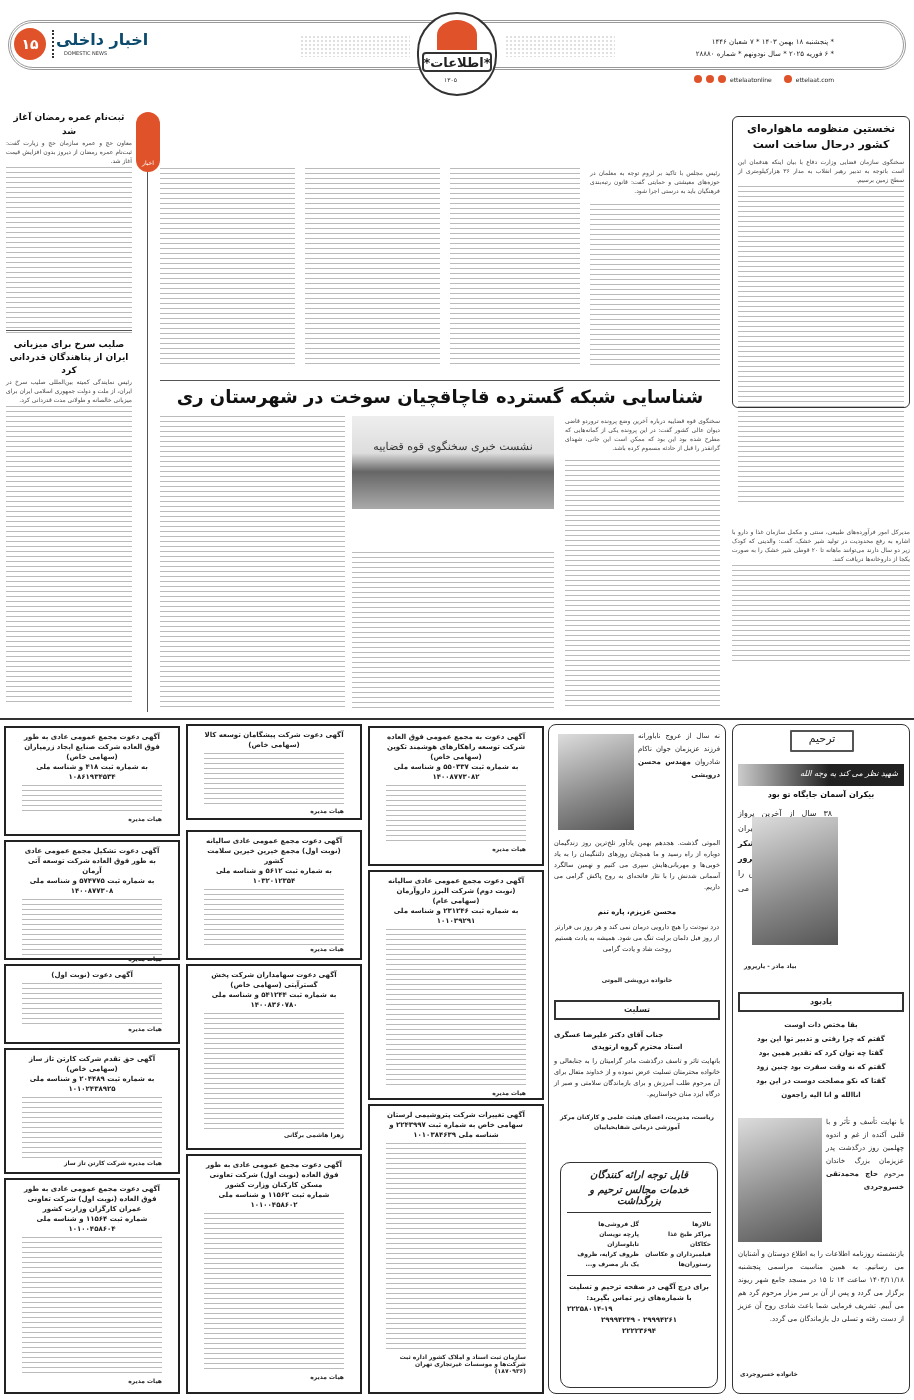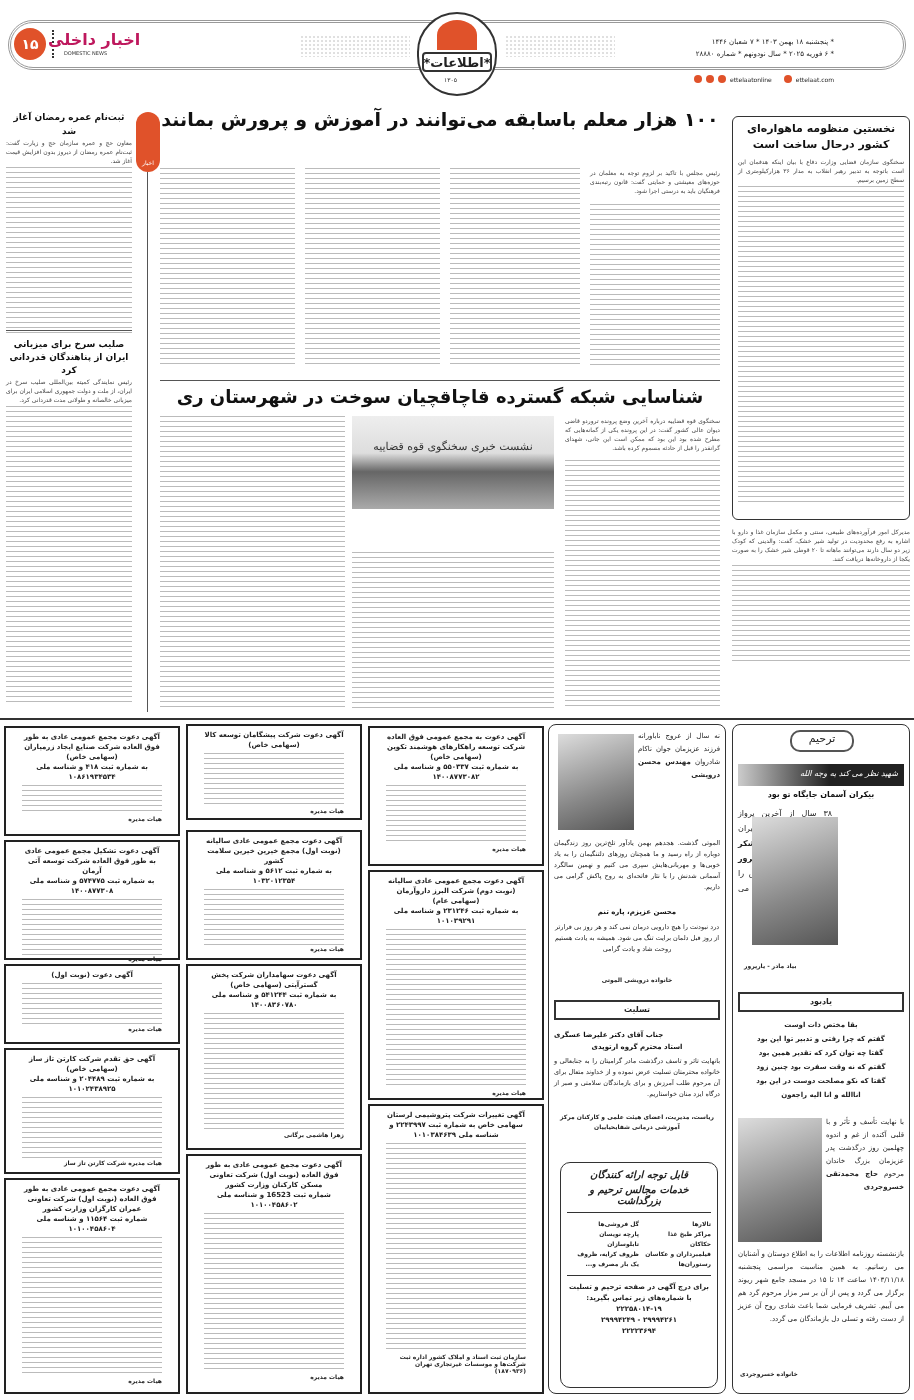--- a/index.html
+++ b/index.html
@@ -3,21 +3,21 @@
 <meta charset="utf-8">
 <style>
 *{box-sizing:border-box;margin:0;padding:0}
 body{width:914px;height:1400px;background:#fff;font-family:"DejaVu Sans",sans-serif;color:#222;overflow:hidden;position:relative;direction:rtl}
 .abs{position:absolute}
 .txt{font-size:6px;line-height:9px;color:#444;text-align:justify}
 .fill{background:repeating-linear-gradient(to bottom,#bbb 0,#bbb 1px,transparent 1px,transparent 5px)}
 
 #masthead{left:8px;top:20px;width:898px;height:50px;border:3px double #999;border-radius:26px}
 #page-num{left:14px;top:28px;width:32px;height:32px;border-radius:50%;background:#e0522a;color:#fff;font-weight:bold;font-size:14px;display:flex;align-items:center;justify-content:center}
-#section-title{left:48px;top:30px;font-size:16px;font-weight:bold;color:#be185d}
+#section-title{left:56px;top:30px;font-size:16px;font-weight:bold;color:#0c4a6e}
 #section-sub{left:64px;top:50px;font-size:5px;color:#333;direction:ltr}
 #logo{left:417px;top:12px;width:80px;height:84px;border-radius:40px;border:2px solid #333;background:#fff}
 #logo-band{left:422px;top:52px;width:70px;height:20px;border:2px solid #333;border-radius:4px;background:#fff;font-size:13px;font-weight:bold;display:flex;align-items:center;justify-content:center}
 #logo-fig{left:437px;top:20px;width:40px;height:30px;border-radius:50% 50% 0 0;background:#e0522a}
 #logo-year{left:444px;top:76px;font-size:6px}
 .dots{top:35px;width:110px;height:22px;background:radial-gradient(#bbb 0.6px,transparent 0.8px);background-size:4px 4px}
 #date1{right:80px;top:38px;font-size:7px}
 #date2{right:80px;top:50px;font-size:7px}
 #web{right:80px;top:75px;font-size:6px;direction:ltr;display:flex;gap:4px;align-items:center}
 .circ{width:8px;height:8px;border-radius:50%;background:#e0522a;display:inline-block}
@@ -64,52 +64,51 @@
 <div class="abs orange-tag">اخبار</div>
 <div class="abs" style="left:147px;top:172px;width:1px;height:540px;background:#555"></div>
 <div class="abs" style="left:6px;top:330px;width:126px;height:1px;background:#555"></div>
 <div class="abs" style="left:6px;top:338px;width:126px">
   <div class="h1" style="font-size:9px;text-align:center;line-height:13px">صلیب سرخ برای میزبانی ایران از پناهندگان قدردانی کرد</div>
   <div class="txt">رئیس نمایندگی کمیته بین‌المللی صلیب سرخ در ایران، از ملت و دولت جمهوری اسلامی ایران برای میزبانی خالصانه و طولانی مدت قدردانی کرد.</div>
   <div class="fill" style="height:300px;margin-top:2px"></div>
 </div>
 
 <div class="abs" style="left:160px;top:106px;width:560px;text-align:center">
-  <div class="h1" style="font-size:19px;line-height:26px">۱۰۰ هزار معلم باسابقه می‌توانند در آموزش و پرورش بمانند</div>
 </div>
 <div class="abs txt" style="left:590px;top:168px;width:130px">رئیس مجلس با تاکید بر لزوم توجه به معلمان در حوزه‌های معیشتی و حمایتی گفت: قانون رتبه‌بندی فرهنگیان باید به درستی اجرا شود.</div>
 <div class="abs fill" style="left:590px;top:204px;width:130px;height:164px"></div>
 <div class="abs fill" style="left:450px;top:168px;width:130px;height:200px"></div>
 <div class="abs fill" style="left:305px;top:168px;width:135px;height:200px"></div>
 <div class="abs fill" style="left:160px;top:168px;width:135px;height:200px"></div>
 <div class="abs" style="left:160px;top:380px;width:560px;height:1px;background:#555"></div>
 
 <div class="abs h1" style="left:160px;top:384px;width:560px;text-align:center;font-size:18px;line-height:26px">شناسایی شبکه گسترده قاچاقچیان سوخت در شهرستان ری</div>
 <div class="abs txt" style="left:565px;top:416px;width:155px">سخنگوی قوه قضاییه درباره آخرین وضع پرونده تروردو قاضی دیوان عالی کشور گفت: در این پرونده یکی از گمانه‌هایی که مطرح شده بود این بود که ممکن است این جانی، شهدای گرانقدر را قبل از حادثه مسموم کرده باشد.</div>
 <div class="abs fill" style="left:565px;top:460px;width:155px;height:250px"></div>
 <div class="abs photo" style="left:352px;top:416px;width:202px;height:93px;background:linear-gradient(180deg,#eee 0,#ddd 40%,#666 60%,#aaa)">
   <div style="position:absolute;top:24px;width:100%;text-align:center;font-size:11px;color:#333;font-family:'DejaVu Serif',serif">نشست خبری سخنگوی قوه قضاییه</div>
 </div>
 <div class="abs fill" style="left:352px;top:552px;width:202px;height:158px"></div>
 <div class="abs fill" style="left:160px;top:416px;width:185px;height:294px"></div>
 
-<div class="abs box" style="left:732px;top:116px;width:178px;height:404px">
+<div class="abs box" style="left:732px;top:116px;width:178px;height:292px">
   <div class="h1" style="font-size:11px;text-align:center;line-height:16px;padding:4px">نخستین منظومه ماهواره‌ای کشور درحال ساخت است</div>
   <div class="txt" style="padding:0 5px">سخنگوی سازمان فضایی وزارت دفاع با بیان اینکه هدفمان این است باتوجه به تدبیر رهبر انقلاب به مدار ۳۶ هزارکیلومتری از سطح زمین برسیم.</div>
   <div class="fill" style="height:320px;margin:2px 5px"></div>
 </div>
 <div class="abs" style="left:732px;top:527px;width:178px">
   <div class="txt">مدیرکل امور فرآورده‌های طبیعی، سنتی و مکمل سازمان غذا و دارو با اشاره به رفع محدودیت در تولید شیر خشک، گفت: والدینی که کودک زیر دو سال دارند می‌توانند ماهانه تا ۲۰ قوطی شیر خشک را به صورت یکجا از داروخانه‌ها دریافت کنند.</div>
   <div class="fill" style="height:100px;margin-top:2px"></div>
 </div>
 
 <div class="abs" style="left:0;top:718px;width:914px;height:2px;background:#333"></div>
 
 <div class="abs" style="left:732px;top:724px;width:178px;height:670px;border:1px solid #333;border-radius:8px"></div>
-<div class="abs" style="left:790px;top:730px;width:64px;height:22px;border:2px double #555;border-radius:10px;text-align:center;font-size:11px">ترحیم</div>
+<div class="abs" style="left:790px;top:730px;width:64px;height:22px;border:2px double #555;border-radius:1px;text-align:center;font-size:11px">ترحیم</div>
 <div class="abs" style="left:738px;top:764px;width:166px;height:22px;background:linear-gradient(to left,#222 45%,#ccc);color:#fff;font-size:8px;font-style:italic;padding:5px 6px;font-family:'DejaVu Serif',serif">شهید نظر می کند به وجه الله</div>
 <div class="abs h1" style="left:738px;top:790px;width:166px;text-align:center;font-size:8px">بیکران آسمان جایگاه تو بود</div>
 <div class="abs" style="left:738px;top:806px;width:94px;font-size:8px;line-height:15px;text-align:justify">
   <span>۳۸ سال از آخرین پرواز عقاب تیز پرواز آسمان ایران شهید دین و میهن</span>
   <b>سرلشکر خلبان محمود یارپرور</b>
   <span>سپری شد. یاد و نامش را گرامی و به روانش درود می فرستیم.</span>
 </div>
 <div class="abs photo" style="left:752px;top:817px;width:86px;height:128px"></div>
 <div class="abs adsig" style="left:744px;top:962px;width:160px;text-align:left">بیاد مادر - یارپرور</div>
 
@@ -161,21 +160,21 @@
     </div>
     <div style="flex:1">
       <div>گل فروشی‌ها</div>
       <div>پارچه نویسان</div>
       <div>تابلوسازان</div>
       <div>ظروف کرایه، ظروف یک بار مصرف و...</div>
     </div>
   </div>
   <div style="height:1px;background:#333;margin:6px 0"></div>
   <div style="text-align:center;font-size:7px;font-weight:bold;line-height:11px">برای درج آگهی در صفحه ترحیم و تسلیت با شماره‌های زیر تماس بگیرید:</div>
-  <div style="text-align:center;font-size:7px;font-weight:bold;line-height:11px">۲۲۲۵۸۰۱۴-۱۹</div>
+  <div style="text-align:left;font-size:7px;font-weight:bold;line-height:11px">۲۲۲۵۸۰۱۴-۱۹</div>
   <div style="text-align:center;font-size:7px;font-weight:bold;line-height:11px">۲۹۹۹۴۲۶۱ - ۲۹۹۹۴۲۴۹</div>
   <div style="text-align:center;font-size:7px;font-weight:bold;line-height:11px">۲۲۲۲۳۶۹۴</div>
 </div>
 
 <div class="abs adbox" style="left:368px;top:726px;width:176px;height:140px">
   <div class="adtitle">آگهی دعوت به مجمع عمومی فوق العاده شرکت توسعه راهکارهای هوشمند تکوین (سهامی خاص)</div>
   <div class="adtitle">به شماره ثبت ۵۵۰۳۳۷ و شناسه ملی ۱۴۰۰۸۷۷۳۰۸۲</div>
   <div class="fill" style="height:60px;margin-top:3px"></div>
   <div class="adsig">هیات مدیره</div>
 </div>
@@ -203,21 +202,21 @@
   <div class="adsig">هیات مدیره</div>
 </div>
 <div class="abs adbox" style="left:186px;top:964px;width:176px;height:186px">
   <div class="adtitle">آگهی دعوت سهامداران شرکت پخش گسترآیتی (سهامی خاص)</div>
   <div class="adtitle">به شماره ثبت ۵۴۱۲۴۴ و شناسه ملی ۱۴۰۰۸۳۶۰۷۸۰</div>
   <div class="fill" style="height:118px;margin-top:3px"></div>
   <div class="adsig">زهرا هاشمی برگانی</div>
 </div>
 <div class="abs adbox" style="left:186px;top:1154px;width:176px;height:240px">
   <div class="adtitle">آگهی دعوت مجمع عمومی عادی به طور فوق العاده (نوبت اول) شرکت تعاونی مسکن کارکنان وزارت کشور</div>
-  <div class="adtitle">شماره ثبت 16523 و شناسه ملی ۱۰۱۰۰۴۵۸۶۰۲</div>
+  <div class="adtitle">شماره ثبت ۱۱۵۶۲ و شناسه ملی ۱۰۱۰۰۴۵۸۶۰۲</div>
   <div class="fill" style="height:160px;margin-top:3px"></div>
   <div class="adsig">هیات مدیره</div>
 </div>
 
 <div class="abs adbox" style="left:4px;top:726px;width:176px;height:110px">
   <div class="adtitle">آگهی دعوت مجمع عمومی عادی به طور فوق العاده شرکت صنایع ایجاد زرمیاران (سهامی خاص)</div>
   <div class="adtitle">به شماره ثبت ۴۱۸ و شناسه ملی ۱۰۸۶۱۹۳۴۵۳۴</div>
   <div class="fill" style="height:30px;margin-top:3px"></div>
   <div class="adsig">هیات مدیره</div>
 </div>

